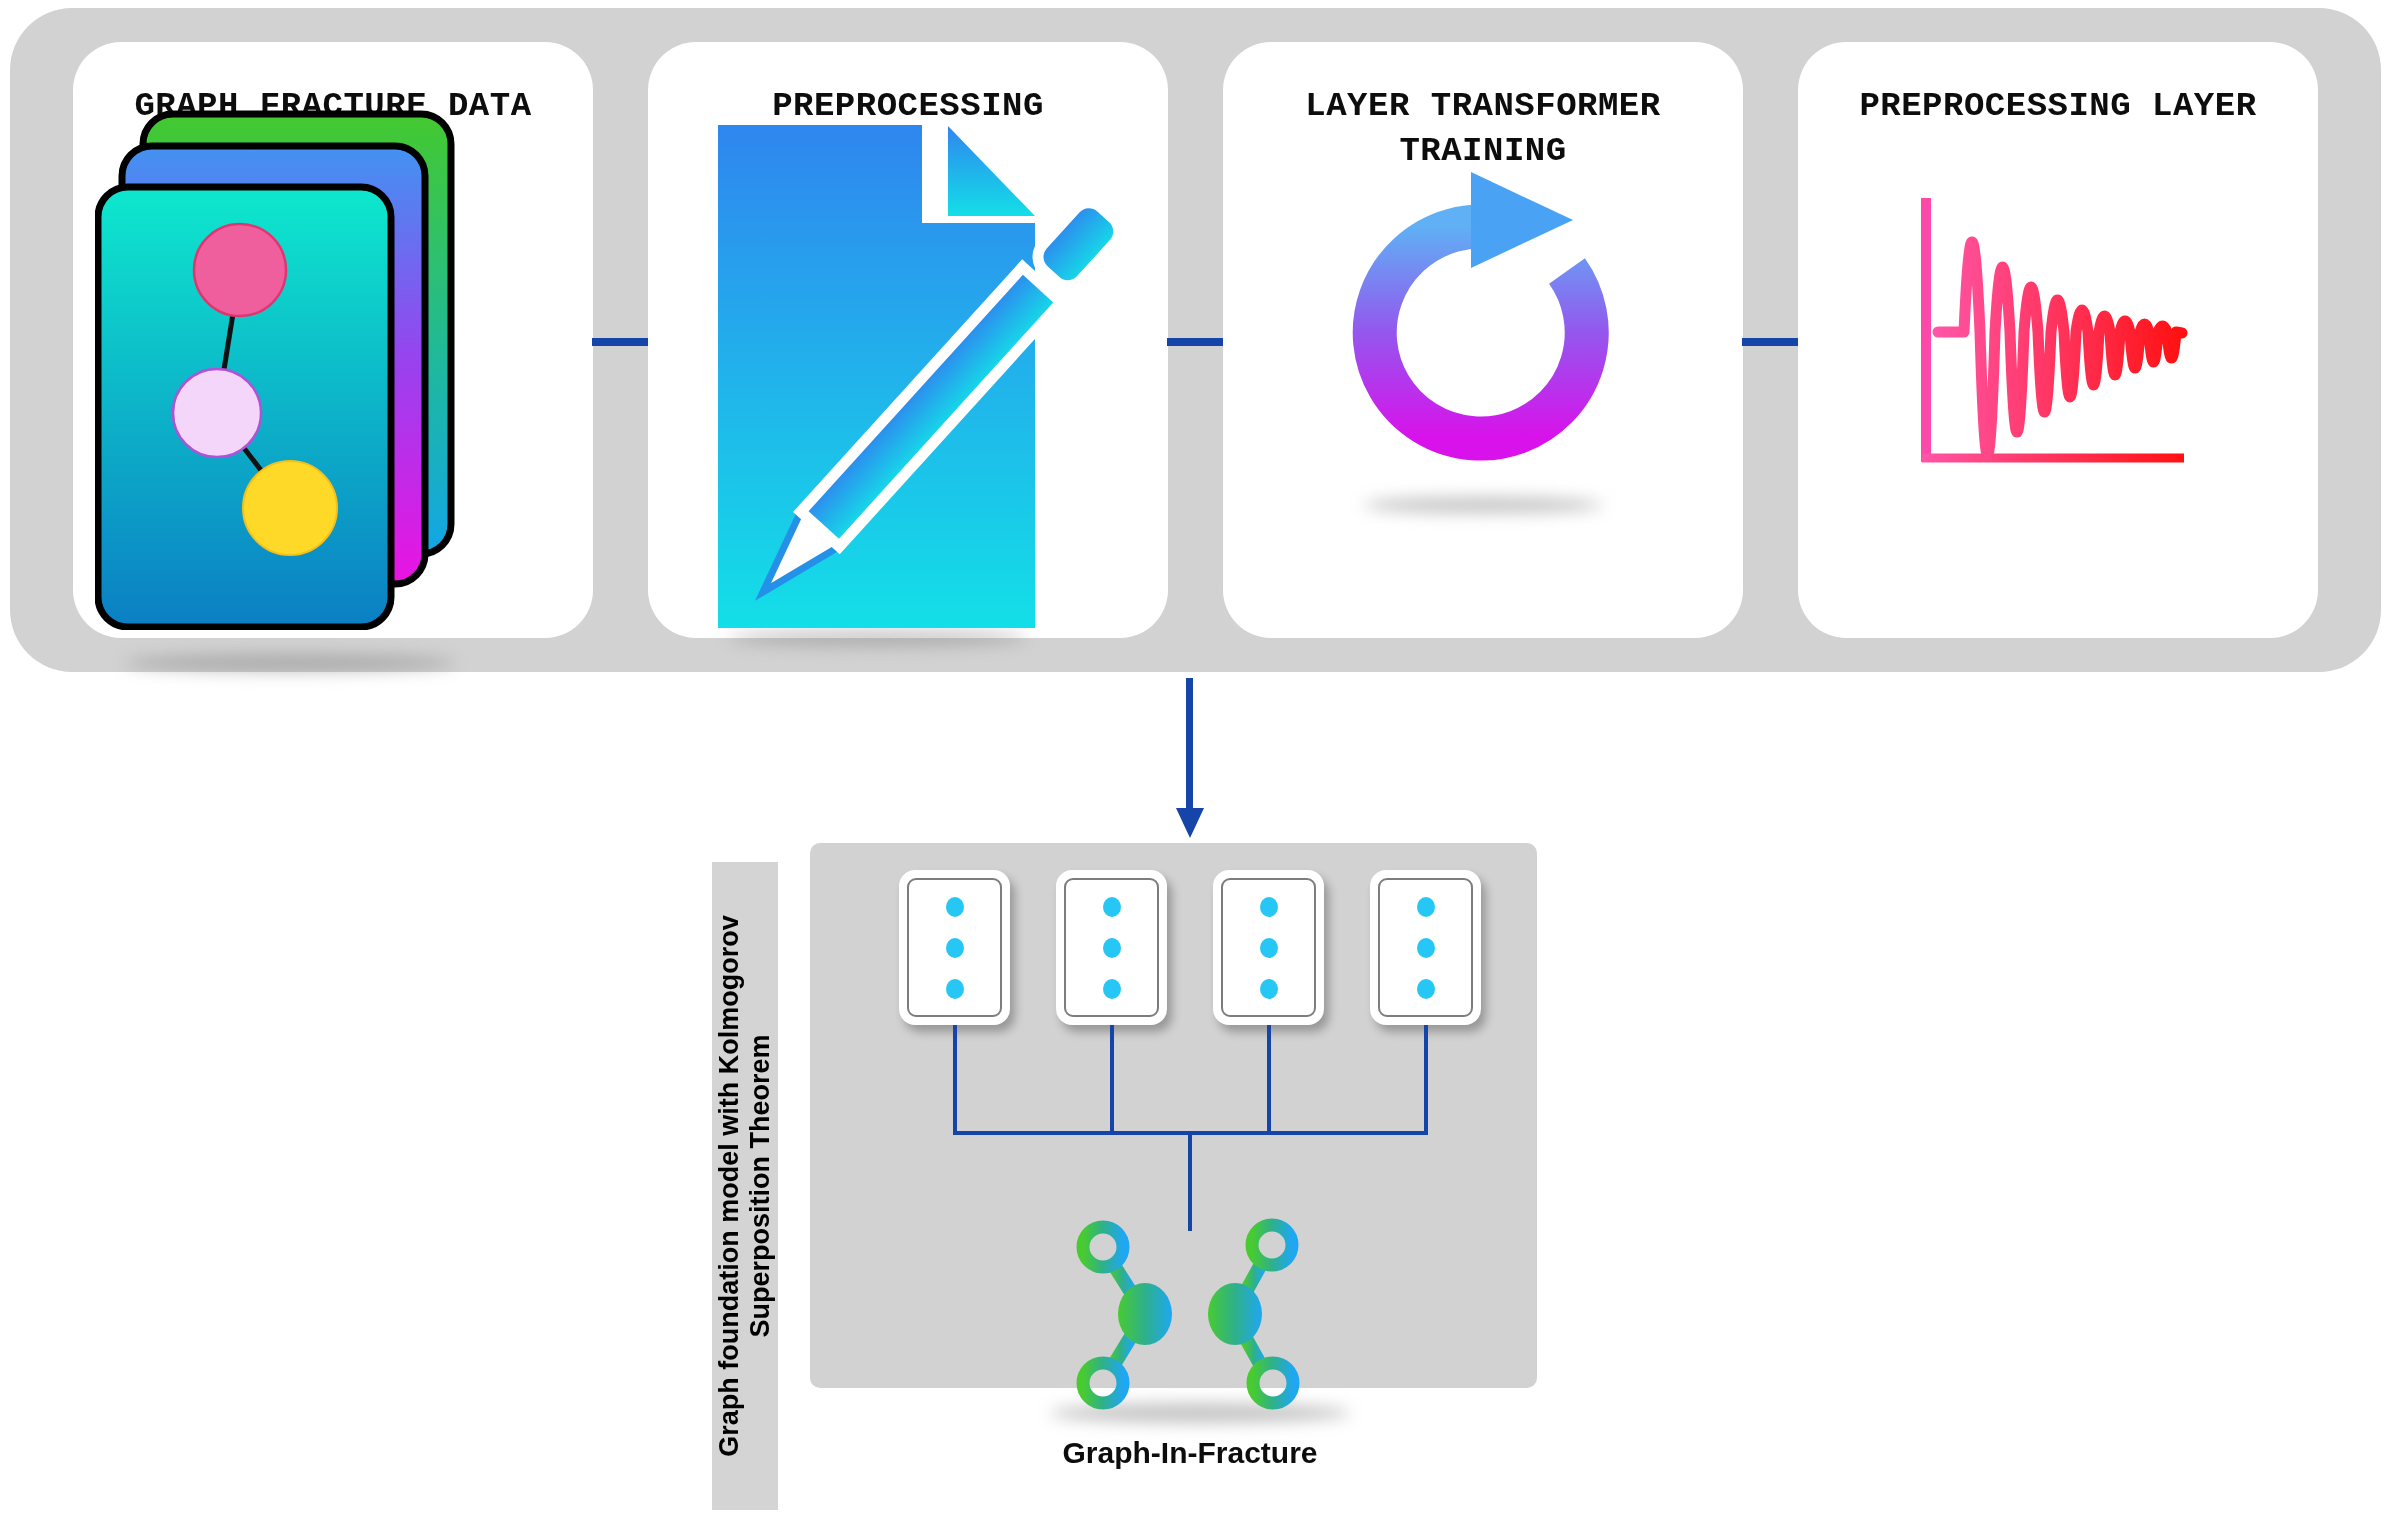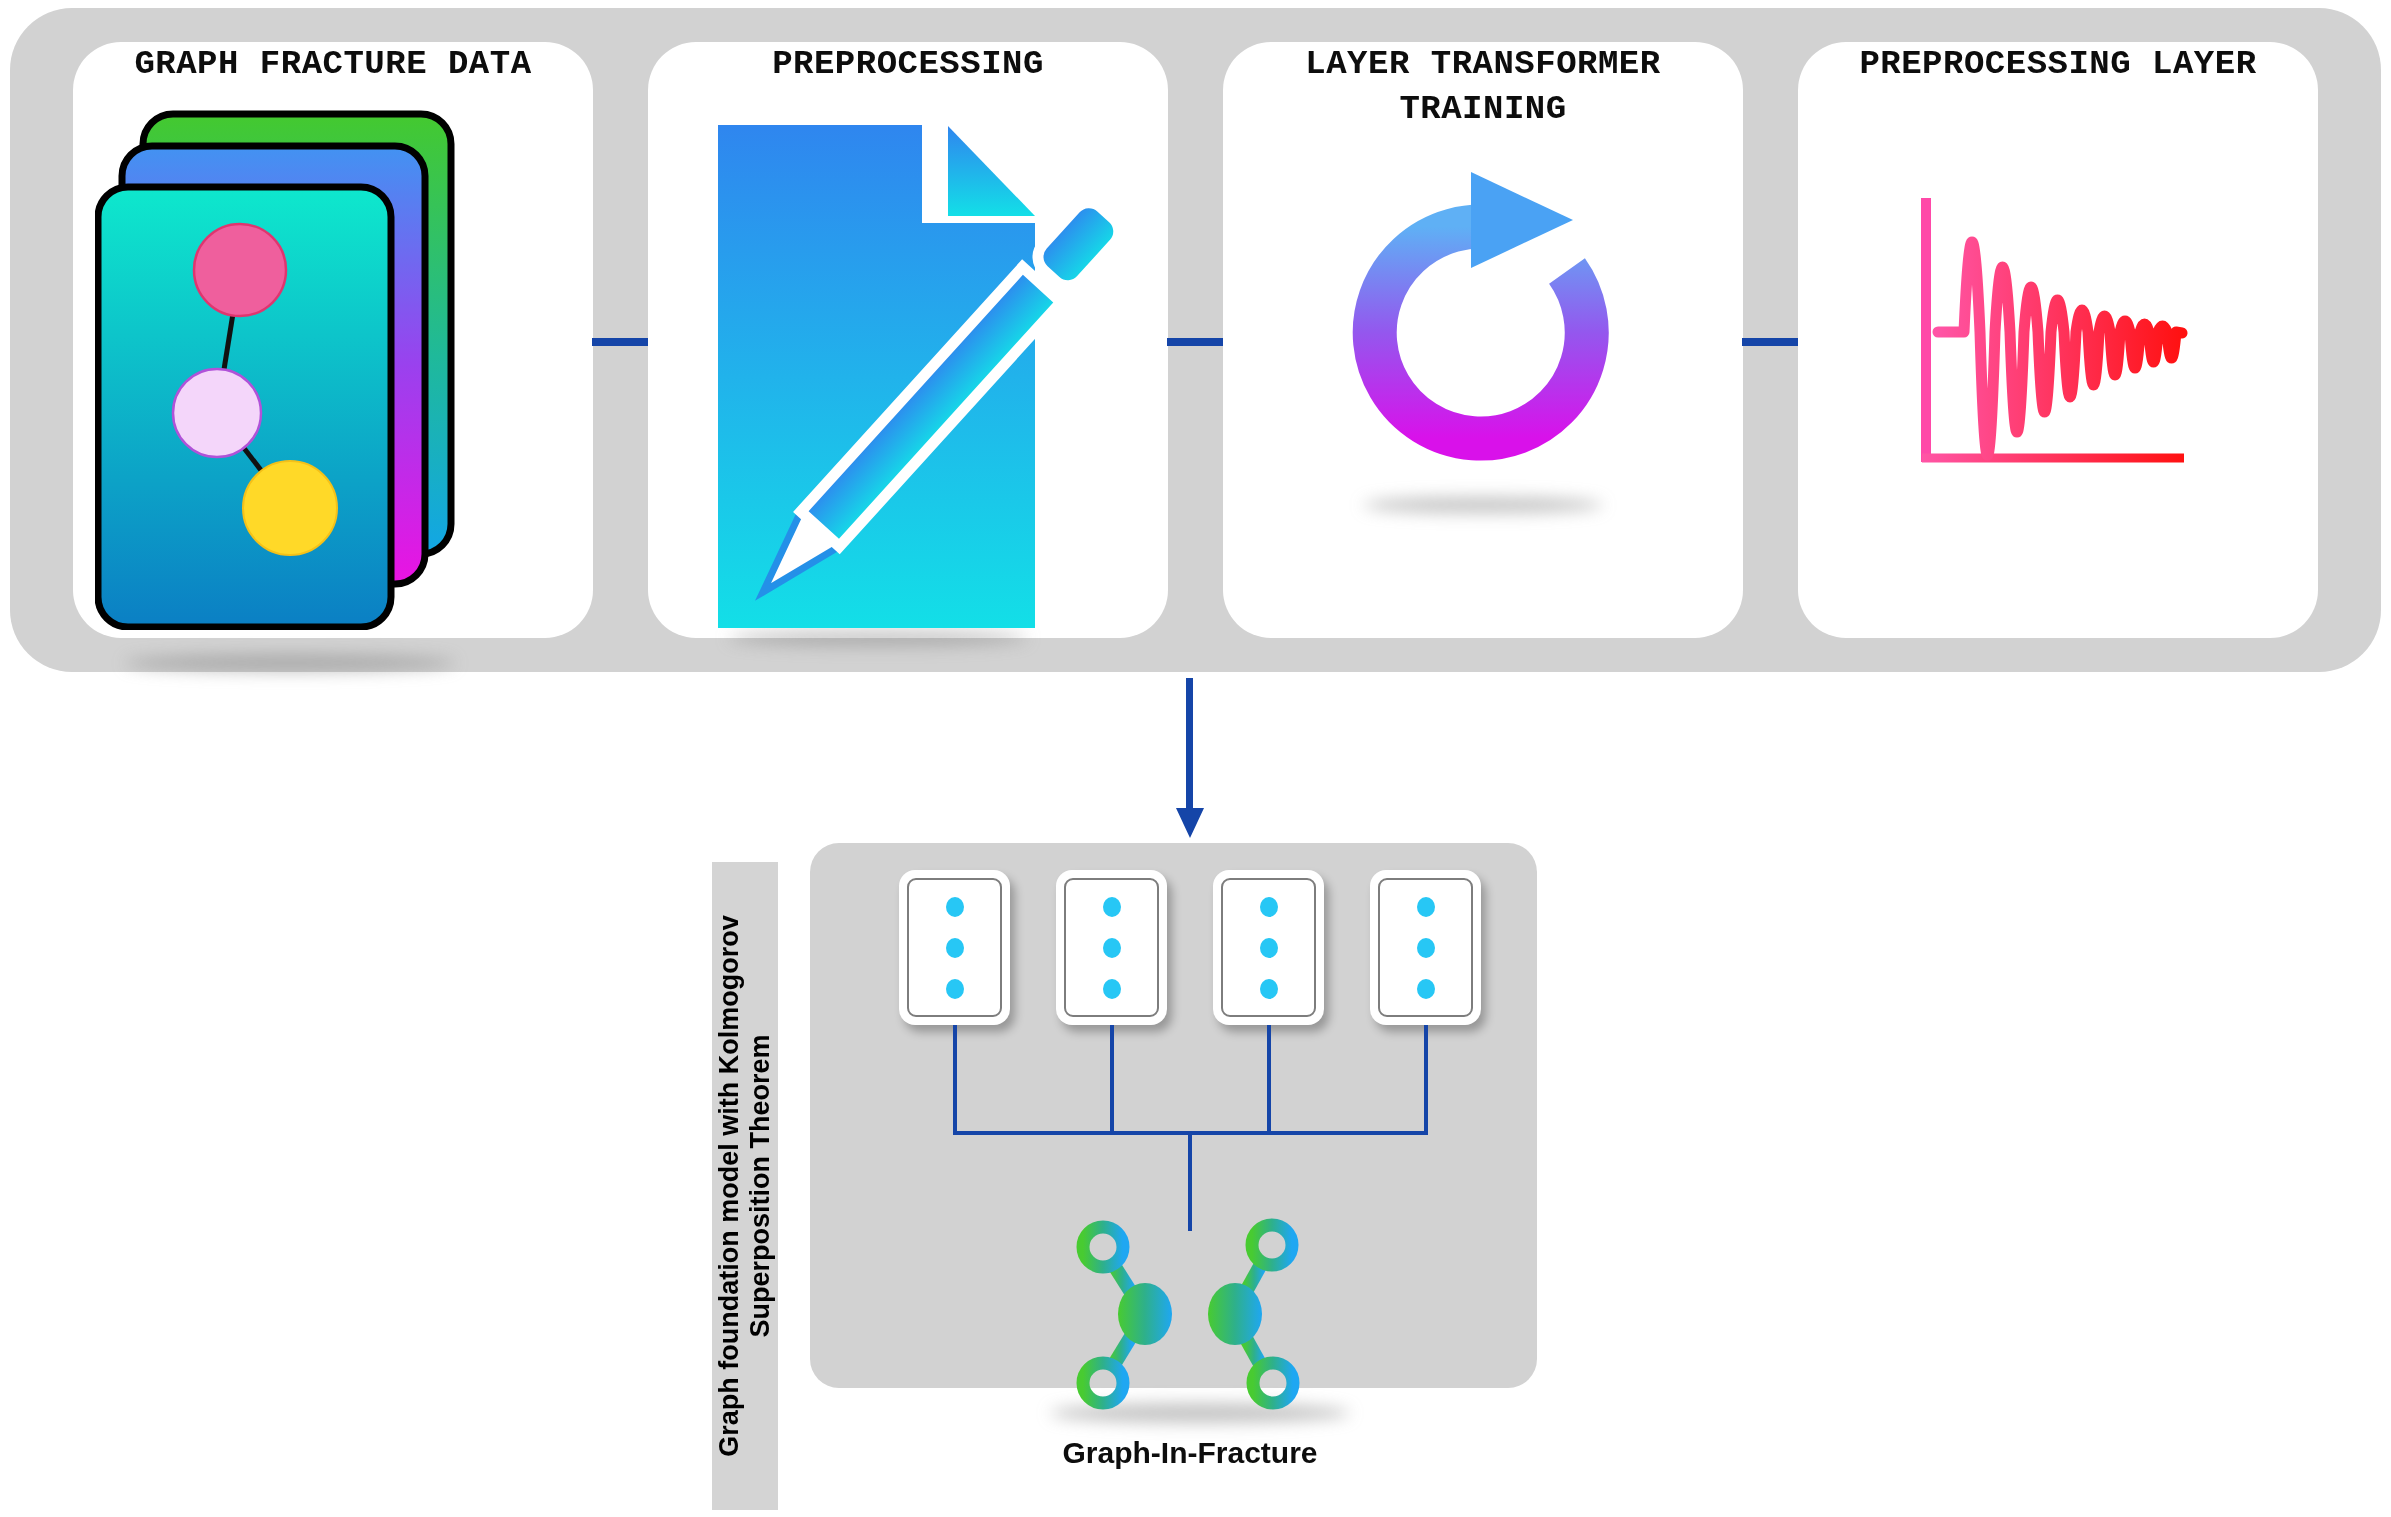--- a/index.html
+++ b/index.html
@@ -12,38 +12,38 @@
   }
   html,body{margin:0;padding:0;background:#fff;}
   .stage{position:relative;width:2391px;height:1517px;background:#fff;overflow:hidden;
          font-family:"Liberation Sans","DejaVu Sans",sans-serif;color:var(--title-black);}
 
   
   .top-box{position:absolute;left:10px;top:8px;width:2371px;height:664px;
            background:var(--container-gray);border-radius:62px;
            display:flex;justify-content:center;gap:55px;padding:34px 0;box-sizing:border-box;}
   .step-card{position:relative;width:520px;height:596px;background:#fff;border-radius:48px;}
-  .step-title{text-align:center;
+  .step-title{padding-top:42px;text-align:center;
               font-family:"Liberation Mono","DejaVu Sans Mono",monospace;
               font-weight:bold;font-size:34px;line-height:1.32;letter-spacing:.5px;
               color:var(--title-black);}
   .step-title span{display:block;}
   .icon-wrap{position:absolute;}
   .h-connector{position:absolute;top:338px;height:8px;width:56px;background:var(--connector-blue);}
   .hc1{left:592px;} .hc2{left:1167px;} .hc3{left:1742px;}
 
   
   .flow-arrow-line{position:absolute;left:1186px;top:678px;width:7px;height:132px;background:var(--connector-blue);}
   .flow-arrow-head{position:absolute;left:1176px;top:808px;width:0;height:0;
                    border-left:14px solid transparent;border-right:14px solid transparent;
                    border-top:30px solid var(--connector-blue);}
 
   
   .bottom-box{position:absolute;left:810px;top:843px;width:727px;height:545px;
-              background:var(--container-gray);border-radius:29px;}
+              background:var(--container-gray);border-radius:10px;}
   .modules-row{position:absolute;left:89px;top:27px;display:flex;gap:46px;}
   .module{width:111px;height:155px;background:#fff;border-radius:16px;
           box-shadow:5px 7px 10px rgba(0,0,0,.28);padding:8px;box-sizing:border-box;}
   .module-inner{width:100%;height:100%;border:2.5px solid var(--module-outline-gray);border-radius:9px;
                 box-sizing:border-box;display:flex;flex-direction:column;align-items:center;
                 justify-content:center;gap:21px;}
   .dot{width:18px;height:20px;border-radius:50%;background:var(--dot-cyan);}
   .stub{position:absolute;width:4px;top:182px;height:108px;background:var(--connector-blue);}
   .stub1{left:143px;} .stub2{left:300px;} .stub3{left:457px;} .stub4{left:614px;}
   .bus{position:absolute;left:143px;top:288px;width:475px;height:4px;background:var(--connector-blue);}

